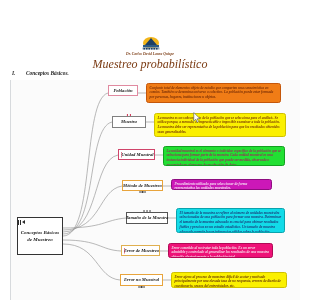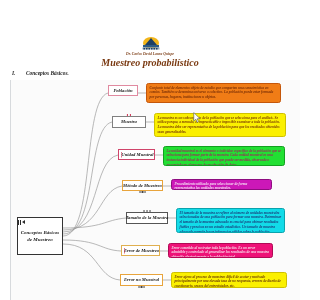--- a/index.html
+++ b/index.html
@@ -42,22 +42,22 @@
     font-size: 3.6px;
     font-weight: bold;
     font-style: italic;
     color: #7a3a12;
     letter-spacing: 0.05px;
   }
   .doc-title {
     position: absolute;
     left: 0; top: 57px;
     width: 300px;
-    font-size: 10px;
-    font-weight: bold;
+    font-size: 12px;
+    font-weight: normal;
     font-style: italic;
     color: #7a3a12;
   }
 
   
   .section-heading {
     position: absolute;
     left: 12px; top: 70px;
     font-size: 5.4px;
     font-weight: bold;

